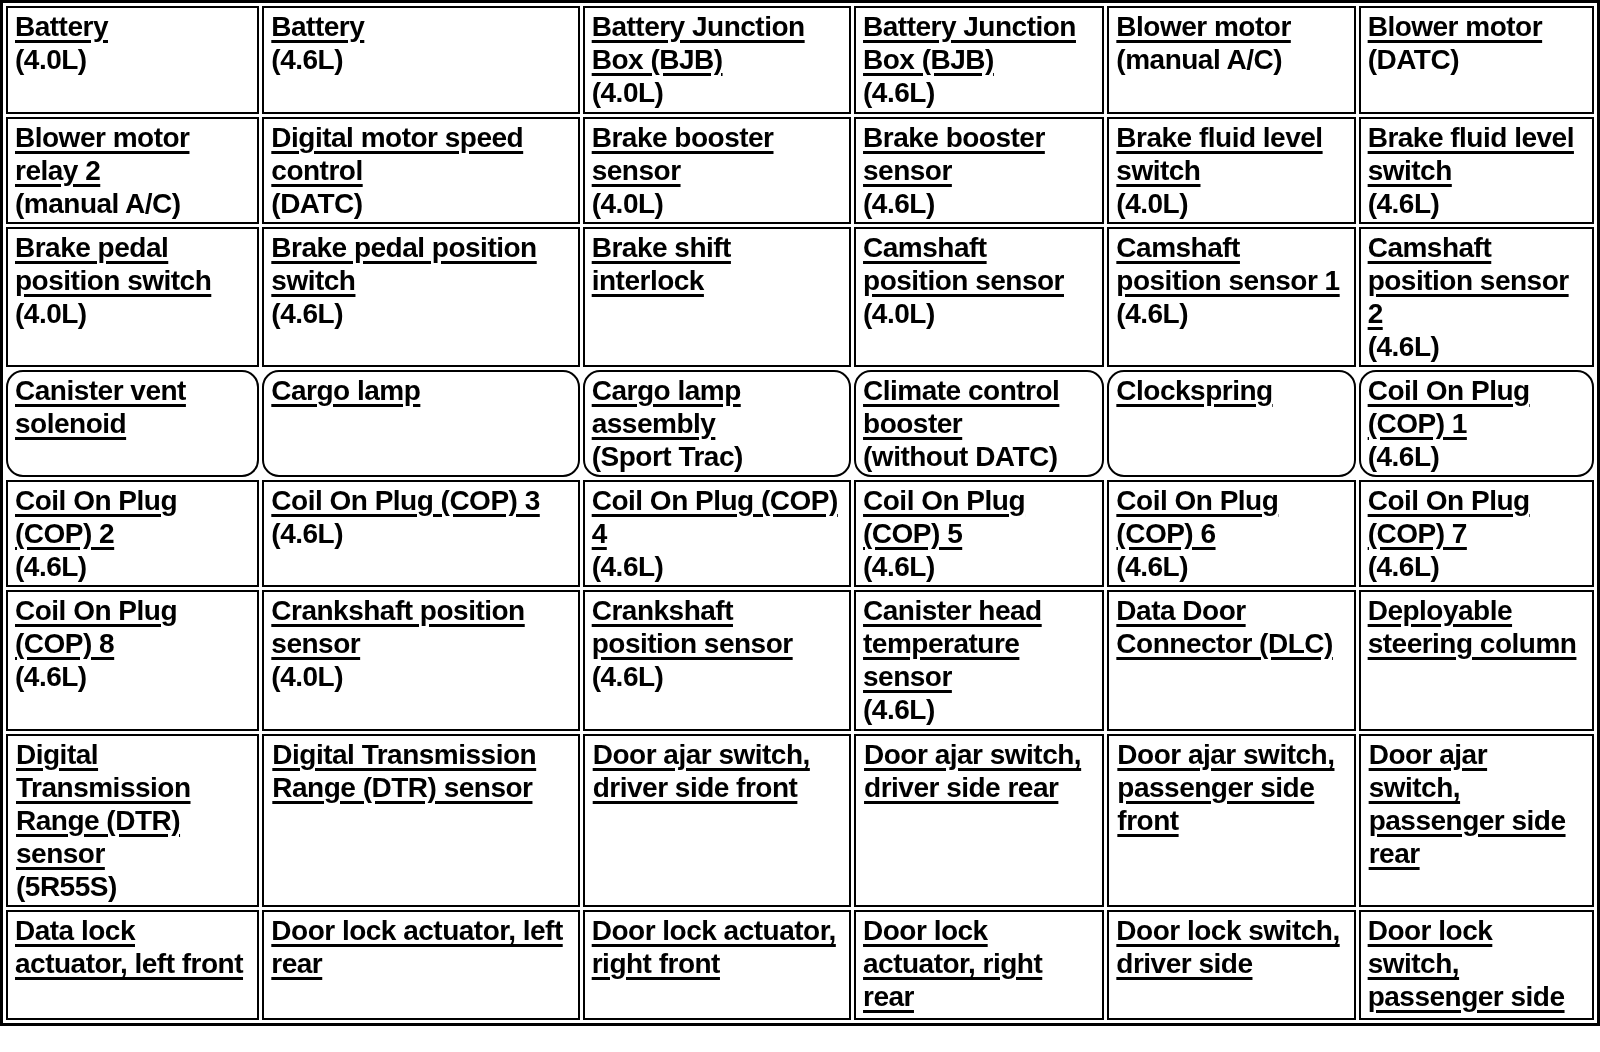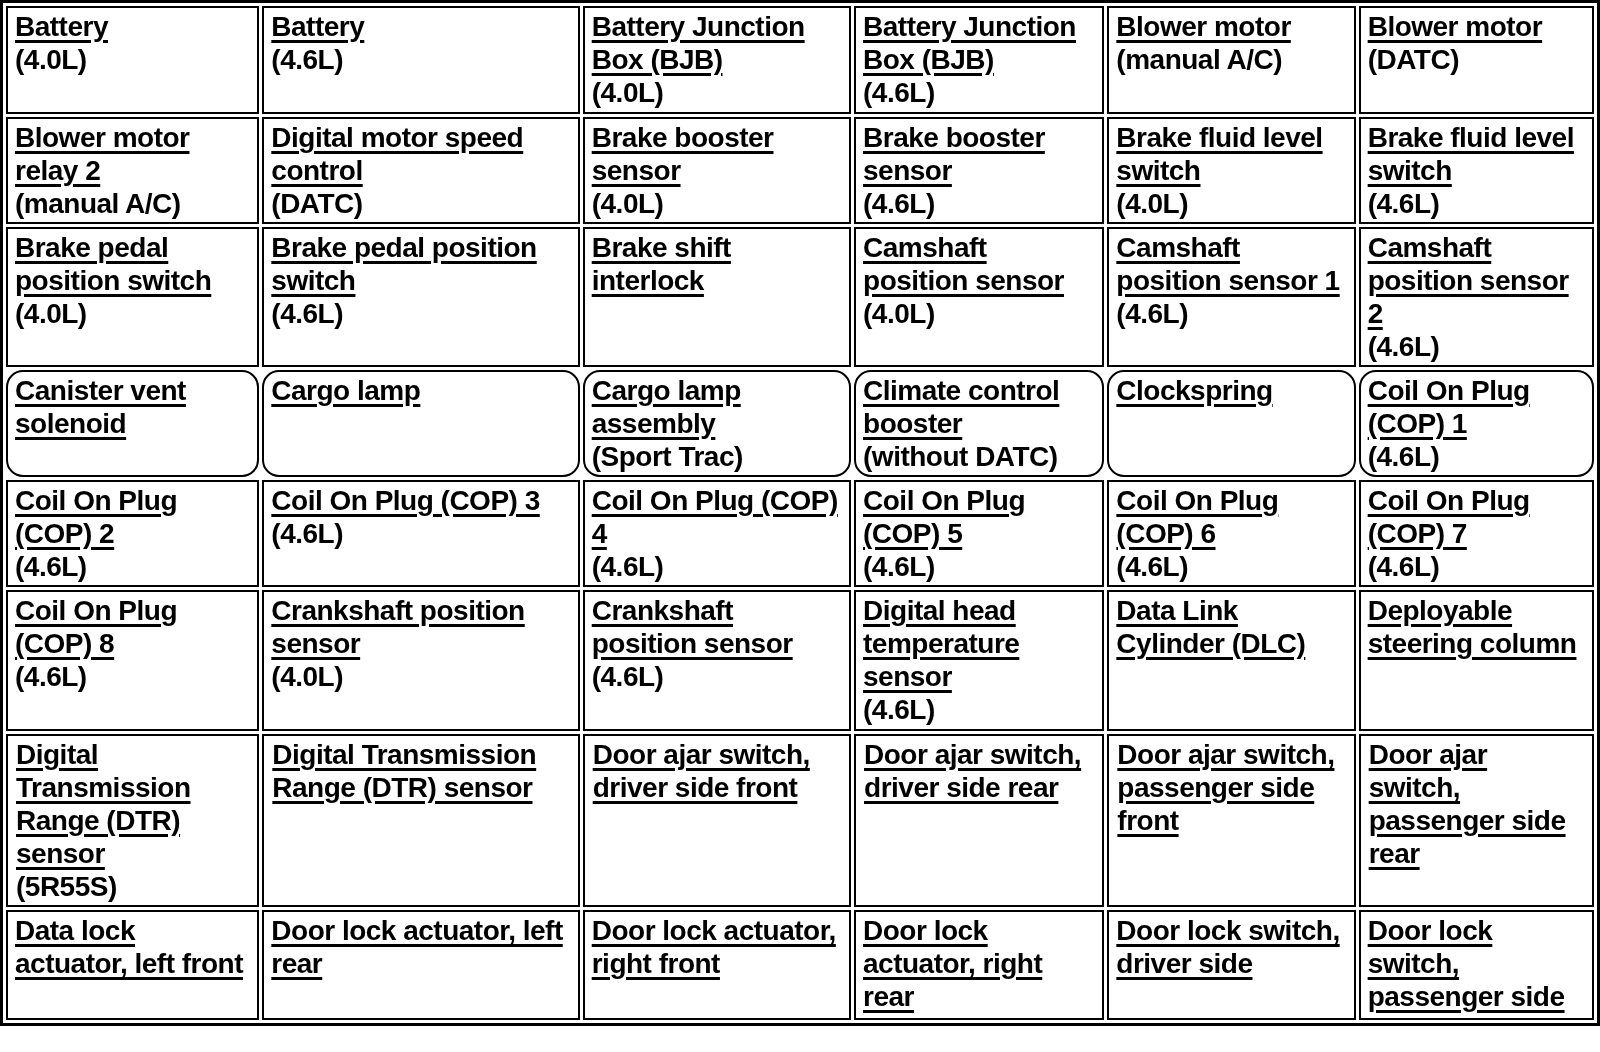--- a/index.html
+++ b/index.html
@@ -206,25 +206,25 @@
           </td>
           <td>
             <a class="component-link" href="#">Crankshaft position sensor</a>
             <span class="note">(4.0L)</span>
           </td>
           <td>
             <a class="component-link" href="#">Crankshaft position sensor</a>
             <span class="note">(4.6L)</span>
           </td>
           <td>
-            <a class="component-link" href="#">Digital head temperature sensor</a>
-            <span class="note">(4.6L)</span>
-          </td>
-          <td>
-            <a class="component-link" href="#">Data Link Cylinder (DLC)</a>
+            <a class="component-link" href="#">Canister head temperature sensor</a>
+            <span class="note">(4.6L)</span>
+          </td>
+          <td>
+            <a class="component-link" href="#">Data Door Connector (DLC)</a>
           </td>
           <td>
             <a class="component-link" href="#">Deployable steering column</a>
           </td>
         </tr>
         <tr>
           <td>
             <a class="component-link" href="#">Digital Transmission Range (DTR) sensor</a>
             <span class="note">(5R55S)</span>
           </td>

